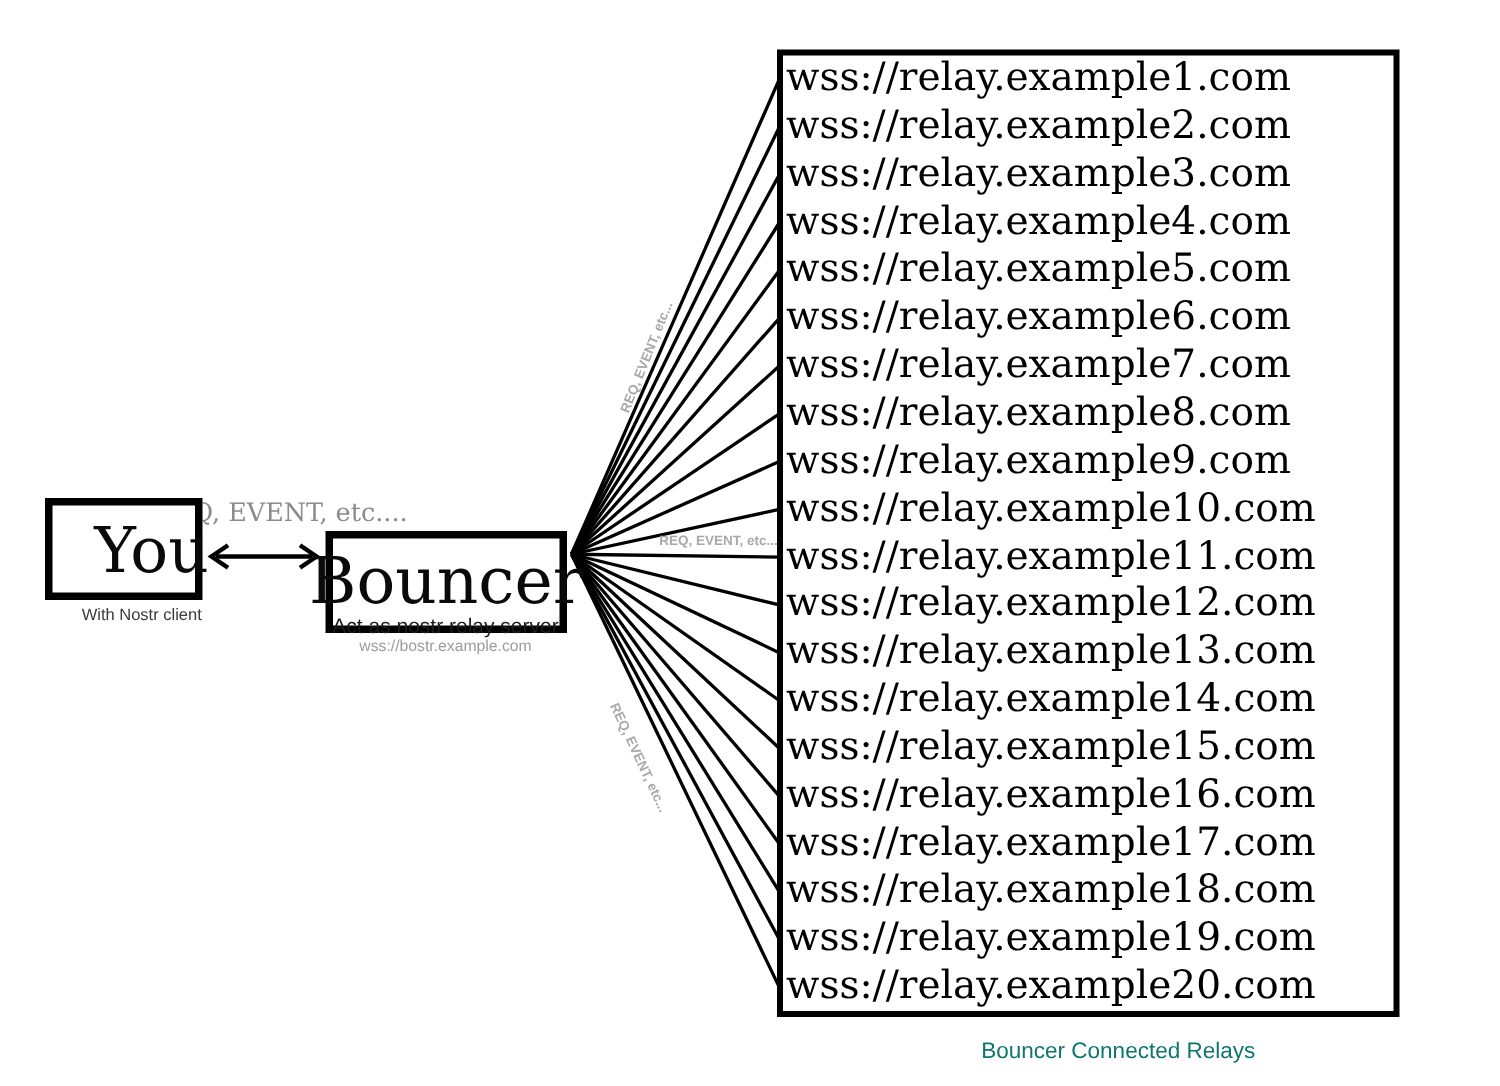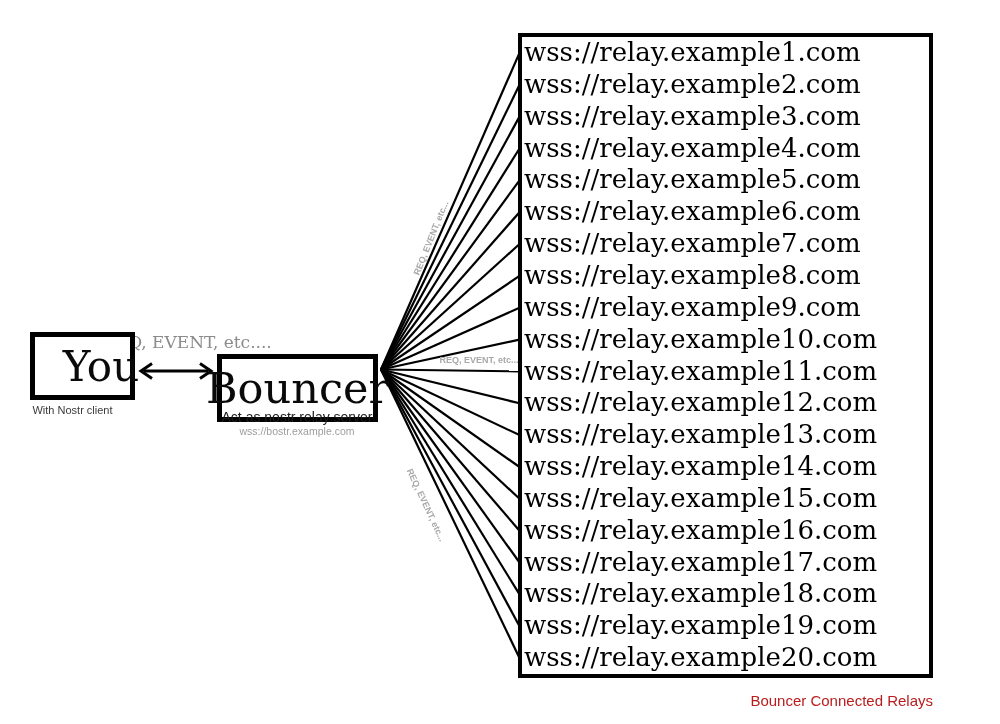--- a/index.html
+++ b/index.html
@@ -29,21 +29,21 @@
     color: #0a0a0a;
     white-space: nowrap;
   }
   #you-box   { left: 30px;  top: 332px; width: 105px; height: 68px; font-size: 42px; padding-left: 37px; }
   #bouncer-box { left: 217px; top: 334px; width: 161px; height: 68px; font-size: 43px; margin-top: 20px; }
   .sub-label {
     position: absolute;
     text-align: center;
     color: #3a3a3a;
   }
-  #you-sublabel { left: 0; top: 404px; width: 145px; font-size: 11px; }
+  #you-sublabel { left: 22px; top: 404px; width: 145px; font-size: 11px; }
   #bouncer-sublabel { left: 197px; top: 409px; width: 200px; font-size: 14px; color: #1c1c1c; }
   #bouncer-url { left: 197px; top: 425px; width: 200px; font-size: 10.5px; color: #9d9d9d; }
   #client-link-label {
     position: absolute;
     left: 103px; top: 300px; width: 160px;
     text-align: center;
     font-family: "DejaVu Serif", serif;
     font-size: 17px;
     color: #8b8b8b;
     white-space: nowrap;
@@ -65,24 +65,24 @@
     line-height: 31.85px;
     font-family: "DejaVu Serif", serif;
     font-size: 26px;
     color: #000000;
     white-space: nowrap;
     padding-left: 2px;
     overflow: visible;
   }
   #relay-caption {
     position: absolute;
-    left: 518px; top: 692px; width: 415px;
-    text-align: right;
+    left: 538px; top: 692px; width: 415px;
+    text-align: center;
     font-size: 15px;
-    color: #b91c1c;
+    color: #0f766e;
   }
   .fan-label {
     position: absolute;
     font-size: 9px;
     font-weight: 600;
     color: #a9a9a9;
     white-space: nowrap;
     text-align: center;
     width: 90px;
   }

